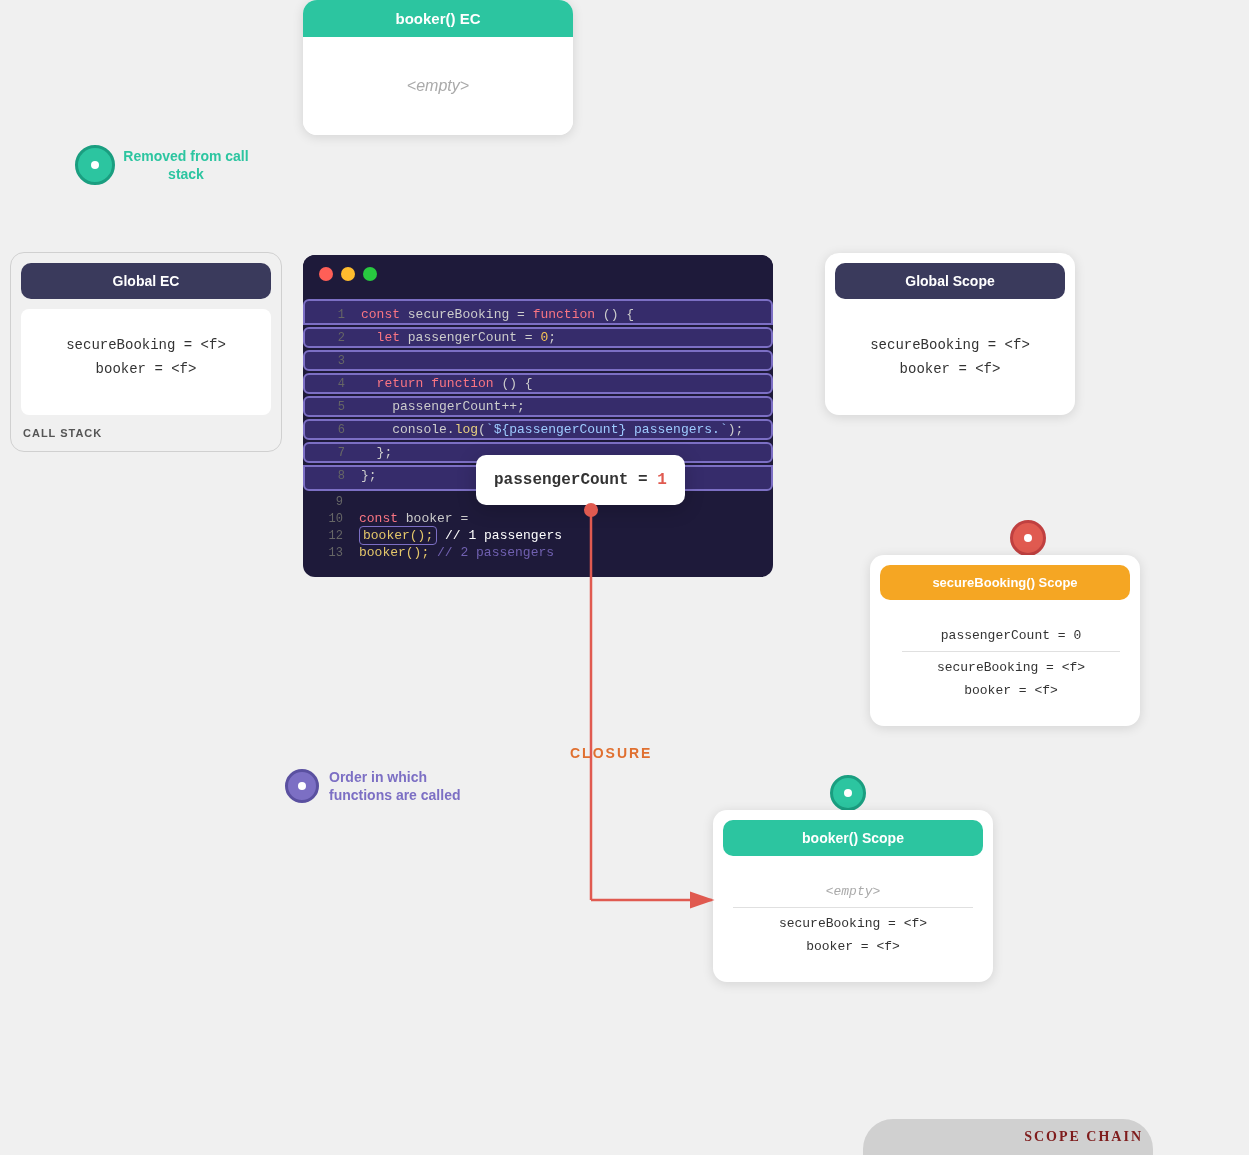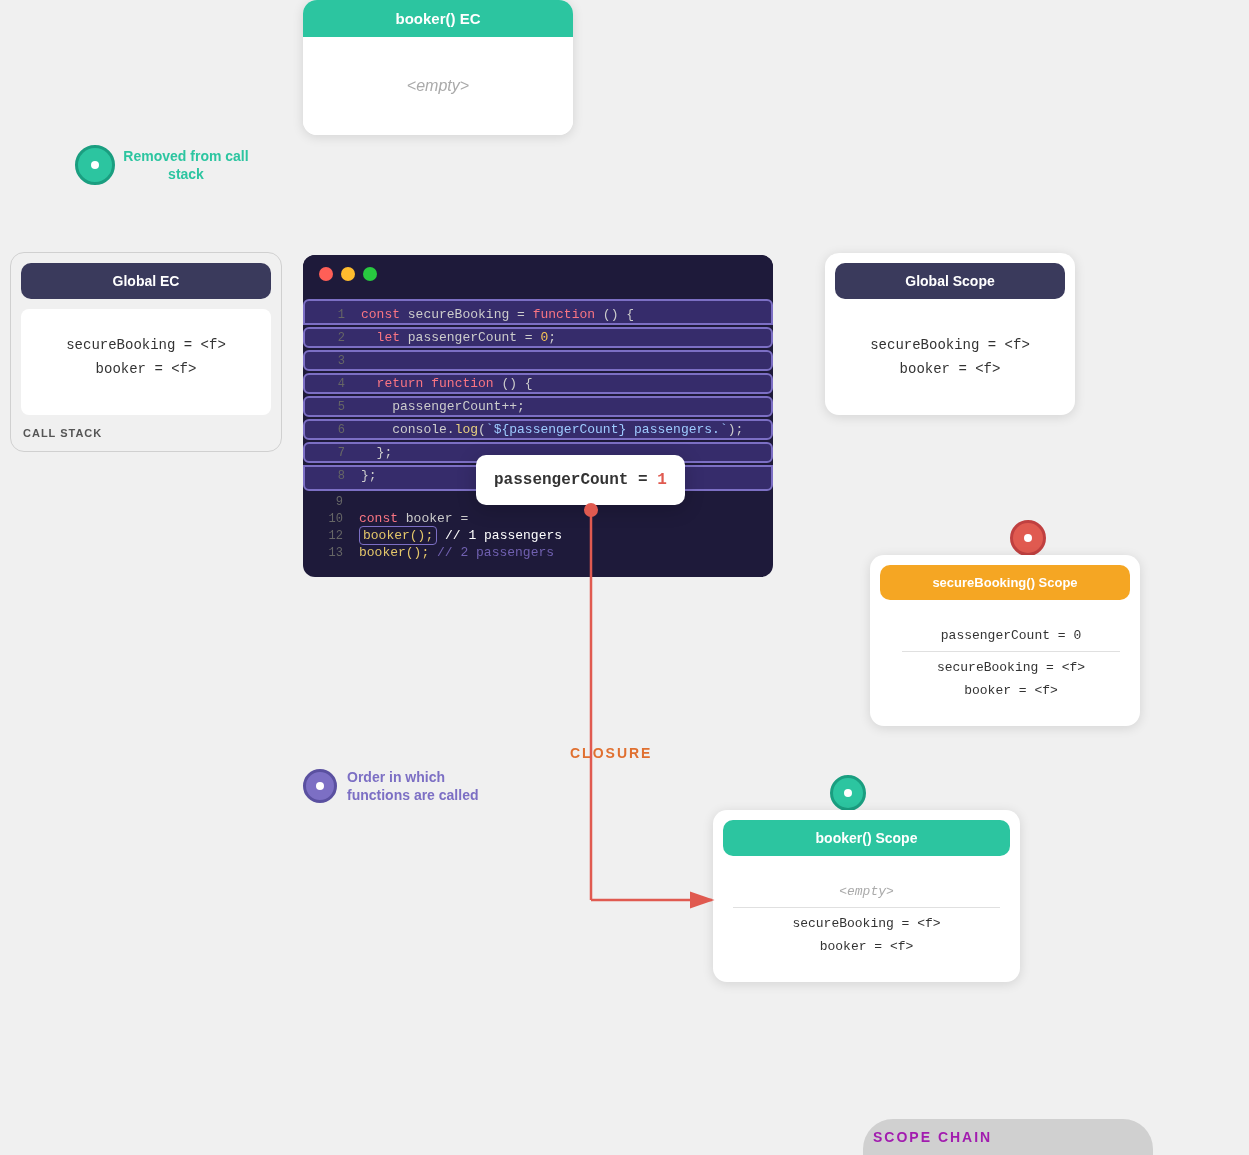--- a/index.html
+++ b/index.html
@@ -257,21 +257,21 @@
       height: 8px;
       background: white;
       border-radius: 50%;
     }
 
     
     .booker-scope-panel {
       position: absolute;
       top: 810px;
       left: 713px;
-      width: 307px;
+      width: 280px;
       background: white;
       border-radius: 14px;
       box-shadow: 0 2px 12px rgba(0,0,0,0.12);
       overflow: hidden;
     }
     .booker-scope-header {
       background: #2cc5a0;
       color: white;
       text-align: center;
       padding: 10px 16px;
@@ -290,26 +290,27 @@
     .booker-scope-body .normal { color: #333; font-style: normal; }
 
     
     .scope-chain-label {
       position: absolute;
       bottom: 0px;
       left: 863px;
       width: 290px;
       background: #d0d0d0;
       border-radius: 30px 30px 0 0;
-      text-align: left;
+      text-align: right;
       padding: 10px;
       font-size: 14px;
       font-weight: 700;
-      color: #a21caf;
+      color: #7f1d1d;
       letter-spacing: 2px;
+      font-family: Liberation Serif, serif;
     }
 
     
     .indicator-dot-teal {
       position: absolute;
       top: 775px;
       left: 830px;
       width: 36px;
       height: 36px;
       border-radius: 50%;
@@ -324,21 +325,21 @@
       width: 8px;
       height: 8px;
       background: white;
       border-radius: 50%;
     }
 
     
     .order-indicator {
       position: absolute;
       top: 768px;
-      left: 303px;
+      left: 285px;
       display: flex;
       align-items: center;
       gap: 10px;
     }
     .order-dot {
       width: 34px;
       height: 34px;
       border-radius: 50%;
       background: #7c6fc4;
       border: 3px solid #5a50a0;

